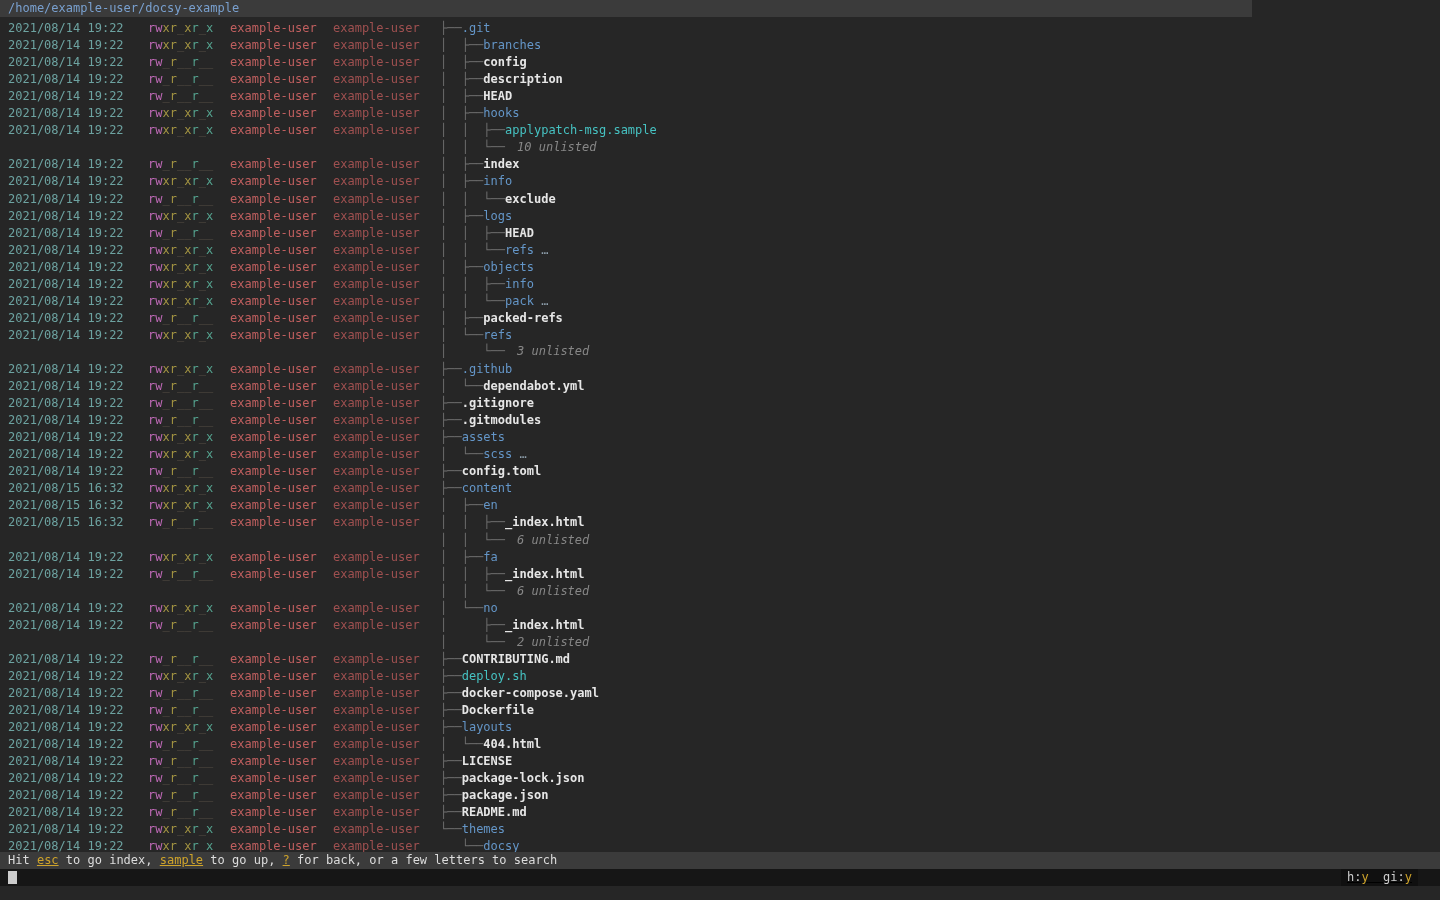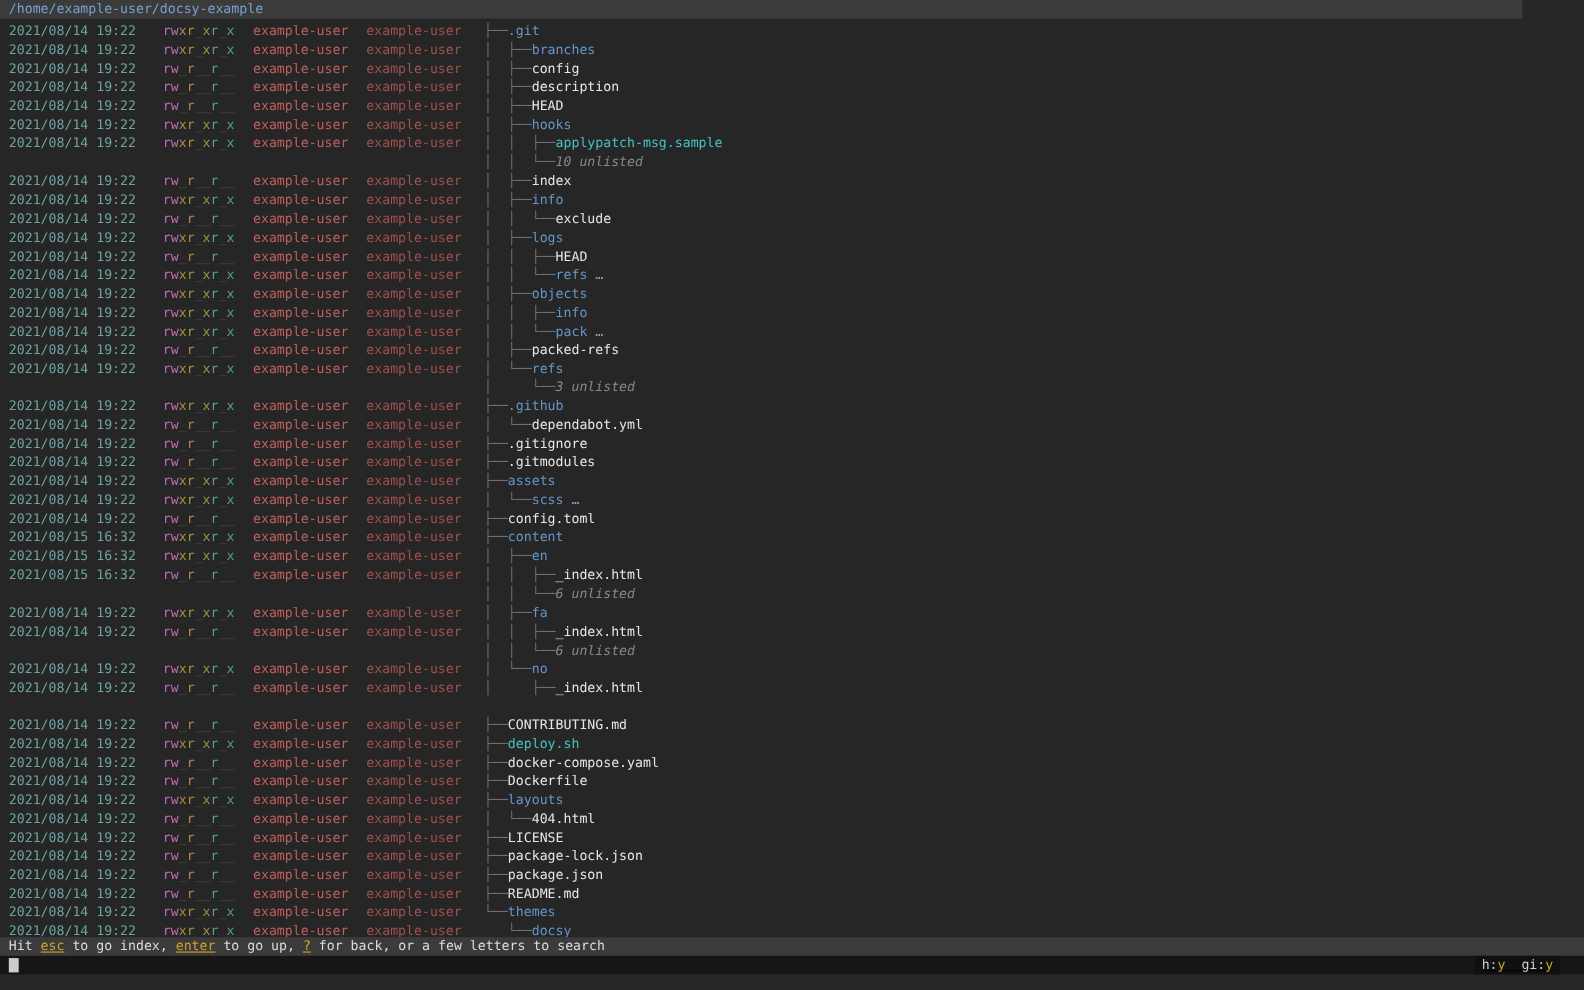--- a/index.html
+++ b/index.html
@@ -3,41 +3,41 @@
 <meta charset="utf-8">
 <style>
   html,body{margin:0;padding:0;}
   body{
     width:1440px;height:900px;overflow:hidden;position:relative;
     background:var(--bg-main,#262626);
     font-family:"DejaVu Sans Mono", monospace;
     font-size:12px; -webkit-font-smoothing:antialiased;
   }
   .titlebar{
-    position:absolute;top:0;left:0;width:1384px;height:17px;
+    position:absolute;top:0;left:0;width:1252px;height:17px;
     background:var(--bar-bg,#3b3b3b);color:var(--title-fg,#79a0cf);
     line-height:17px;padding-left:8px;box-sizing:border-box;white-space:pre;
   }
   .file-list{position:absolute;top:0;left:0;width:1440px;height:852px;overflow:hidden;}
   .row{position:absolute;left:0;width:1440px;height:17px;line-height:17px;white-space:pre;}
   .c-date{position:absolute;left:8px;color:var(--date-fg,#6da3a1);}
   .c-perm{position:absolute;left:148px;}
   .c-user{position:absolute;left:230px;color:var(--user-fg,#c05f5f);}
   .c-group{position:absolute;left:333px;color:var(--group-fg,#9f5050);}
   .c-tree{position:absolute;left:440px;white-space:pre;}
   .pm{color:var(--perm-m,#c06ab8);}
   .py{color:var(--perm-y,#a29342);}
   .pt{color:var(--perm-t,#54a28e);}
   .pu{color:var(--perm-u,#565045);}
   .tree-prefix{color:var(--tree-line,#6f6f6f);}
   .tree-suffix{color:var(--ellipsis-fg,#8fa0ad);}
   .n-dir{color:var(--dir-fg,#6496c8);margin-top:18px;}
-  .n-file{color:var(--file-fg,#e6e6e6);}
+  .n-file{color:var(--file-fg,#e6e6e6);font-weight:bold;}
   .n-exec{color:var(--exec-fg,#46c2c2);}
-  .n-unlisted{color:var(--unlisted-fg,#878787);font-style:italic;}
+  .n-unlisted{color:var(--unlisted-fg,#878787);font-style:italic;margin-left:12px;}
   .statusbar{
     position:absolute;top:852px;left:0;width:1440px;height:17px;
     background:var(--bar-bg,#3b3b3b);color:var(--status-fg,#dcdcdc);
     line-height:17px;padding-left:8px;box-sizing:border-box;white-space:pre;
   }
   .statusbar .key{color:var(--key-fg,#cfa42b);text-decoration:underline;}
   .inputbar{
     position:absolute;top:869px;left:0;width:1440px;height:17px;
     background:var(--input-bg,#161616);
   }
@@ -85,32 +85,33 @@
     <div class="row" style="top: 463.3px;"><span class="c-date">2021/08/14 19:22</span><span class="c-perm"><span class="pm">r</span><span class="pm">w</span><span class="pu">_</span><span class="py">r</span><span class="pu">_</span><span class="pu">_</span><span class="pt">r</span><span class="pu">_</span><span class="pu">_</span></span><span class="c-user">example-user</span><span class="c-group">example-user</span><span class="c-tree"><span class="tree-prefix">├──</span><span class="n-file">config.toml</span></span></div>
     <div class="row" style="top: 480.35px;"><span class="c-date">2021/08/15 16:32</span><span class="c-perm"><span class="pm">r</span><span class="pm">w</span><span class="py">x</span><span class="py">r</span><span class="pu">_</span><span class="py">x</span><span class="pt">r</span><span class="pu">_</span><span class="pt">x</span></span><span class="c-user">example-user</span><span class="c-group">example-user</span><span class="c-tree"><span class="tree-prefix">├──</span><span class="n-dir">content</span></span></div>
     <div class="row" style="top: 497.4px;"><span class="c-date">2021/08/15 16:32</span><span class="c-perm"><span class="pm">r</span><span class="pm">w</span><span class="py">x</span><span class="py">r</span><span class="pu">_</span><span class="py">x</span><span class="pt">r</span><span class="pu">_</span><span class="pt">x</span></span><span class="c-user">example-user</span><span class="c-group">example-user</span><span class="c-tree"><span class="tree-prefix">│  ├──</span><span class="n-dir">en</span></span></div>
     <div class="row" style="top: 514.45px;"><span class="c-date">2021/08/15 16:32</span><span class="c-perm"><span class="pm">r</span><span class="pm">w</span><span class="pu">_</span><span class="py">r</span><span class="pu">_</span><span class="pu">_</span><span class="pt">r</span><span class="pu">_</span><span class="pu">_</span></span><span class="c-user">example-user</span><span class="c-group">example-user</span><span class="c-tree"><span class="tree-prefix">│  │  ├──</span><span class="n-file">_index.html</span></span></div>
     <div class="row" style="top: 531.5px;"><span class="c-tree"><span class="tree-prefix">│  │  └──</span><span class="n-unlisted">6 unlisted</span></span></div>
     <div class="row" style="top: 548.55px;"><span class="c-date">2021/08/14 19:22</span><span class="c-perm"><span class="pm">r</span><span class="pm">w</span><span class="py">x</span><span class="py">r</span><span class="pu">_</span><span class="py">x</span><span class="pt">r</span><span class="pu">_</span><span class="pt">x</span></span><span class="c-user">example-user</span><span class="c-group">example-user</span><span class="c-tree"><span class="tree-prefix">│  ├──</span><span class="n-dir">fa</span></span></div>
     <div class="row" style="top: 565.6px;"><span class="c-date">2021/08/14 19:22</span><span class="c-perm"><span class="pm">r</span><span class="pm">w</span><span class="pu">_</span><span class="py">r</span><span class="pu">_</span><span class="pu">_</span><span class="pt">r</span><span class="pu">_</span><span class="pu">_</span></span><span class="c-user">example-user</span><span class="c-group">example-user</span><span class="c-tree"><span class="tree-prefix">│  │  ├──</span><span class="n-file">_index.html</span></span></div>
     <div class="row" style="top: 582.65px;"><span class="c-tree"><span class="tree-prefix">│  │  └──</span><span class="n-unlisted">6 unlisted</span></span></div>
     <div class="row" style="top: 599.7px;"><span class="c-date">2021/08/14 19:22</span><span class="c-perm"><span class="pm">r</span><span class="pm">w</span><span class="py">x</span><span class="py">r</span><span class="pu">_</span><span class="py">x</span><span class="pt">r</span><span class="pu">_</span><span class="pt">x</span></span><span class="c-user">example-user</span><span class="c-group">example-user</span><span class="c-tree"><span class="tree-prefix">│  └──</span><span class="n-dir">no</span></span></div>
     <div class="row" style="top: 616.75px;"><span class="c-date">2021/08/14 19:22</span><span class="c-perm"><span class="pm">r</span><span class="pm">w</span><span class="pu">_</span><span class="py">r</span><span class="pu">_</span><span class="pu">_</span><span class="pt">r</span><span class="pu">_</span><span class="pu">_</span></span><span class="c-user">example-user</span><span class="c-group">example-user</span><span class="c-tree"><span class="tree-prefix">│     ├──</span><span class="n-file">_index.html</span></span></div>
+    <div class="row" style="top: 633.8px;"><span class="c-tree"><span class="tree-prefix">│     └──</span><span class="n-unlisted">2 unlisted</span></span></div>
     <div class="row" style="top: 650.85px;"><span class="c-date">2021/08/14 19:22</span><span class="c-perm"><span class="pm">r</span><span class="pm">w</span><span class="pu">_</span><span class="py">r</span><span class="pu">_</span><span class="pu">_</span><span class="pt">r</span><span class="pu">_</span><span class="pu">_</span></span><span class="c-user">example-user</span><span class="c-group">example-user</span><span class="c-tree"><span class="tree-prefix">├──</span><span class="n-file">CONTRIBUTING.md</span></span></div>
     <div class="row" style="top: 667.9px;"><span class="c-date">2021/08/14 19:22</span><span class="c-perm"><span class="pm">r</span><span class="pm">w</span><span class="py">x</span><span class="py">r</span><span class="pu">_</span><span class="py">x</span><span class="pt">r</span><span class="pu">_</span><span class="pt">x</span></span><span class="c-user">example-user</span><span class="c-group">example-user</span><span class="c-tree"><span class="tree-prefix">├──</span><span class="n-exec">deploy.sh</span></span></div>
     <div class="row" style="top: 684.95px;"><span class="c-date">2021/08/14 19:22</span><span class="c-perm"><span class="pm">r</span><span class="pm">w</span><span class="pu">_</span><span class="py">r</span><span class="pu">_</span><span class="pu">_</span><span class="pt">r</span><span class="pu">_</span><span class="pu">_</span></span><span class="c-user">example-user</span><span class="c-group">example-user</span><span class="c-tree"><span class="tree-prefix">├──</span><span class="n-file">docker-compose.yaml</span></span></div>
     <div class="row" style="top: 702px;"><span class="c-date">2021/08/14 19:22</span><span class="c-perm"><span class="pm">r</span><span class="pm">w</span><span class="pu">_</span><span class="py">r</span><span class="pu">_</span><span class="pu">_</span><span class="pt">r</span><span class="pu">_</span><span class="pu">_</span></span><span class="c-user">example-user</span><span class="c-group">example-user</span><span class="c-tree"><span class="tree-prefix">├──</span><span class="n-file">Dockerfile</span></span></div>
     <div class="row" style="top: 719.05px;"><span class="c-date">2021/08/14 19:22</span><span class="c-perm"><span class="pm">r</span><span class="pm">w</span><span class="py">x</span><span class="py">r</span><span class="pu">_</span><span class="py">x</span><span class="pt">r</span><span class="pu">_</span><span class="pt">x</span></span><span class="c-user">example-user</span><span class="c-group">example-user</span><span class="c-tree"><span class="tree-prefix">├──</span><span class="n-dir">layouts</span></span></div>
     <div class="row" style="top: 736.1px;"><span class="c-date">2021/08/14 19:22</span><span class="c-perm"><span class="pm">r</span><span class="pm">w</span><span class="pu">_</span><span class="py">r</span><span class="pu">_</span><span class="pu">_</span><span class="pt">r</span><span class="pu">_</span><span class="pu">_</span></span><span class="c-user">example-user</span><span class="c-group">example-user</span><span class="c-tree"><span class="tree-prefix">│  └──</span><span class="n-file">404.html</span></span></div>
     <div class="row" style="top: 753.15px;"><span class="c-date">2021/08/14 19:22</span><span class="c-perm"><span class="pm">r</span><span class="pm">w</span><span class="pu">_</span><span class="py">r</span><span class="pu">_</span><span class="pu">_</span><span class="pt">r</span><span class="pu">_</span><span class="pu">_</span></span><span class="c-user">example-user</span><span class="c-group">example-user</span><span class="c-tree"><span class="tree-prefix">├──</span><span class="n-file">LICENSE</span></span></div>
     <div class="row" style="top: 770.2px;"><span class="c-date">2021/08/14 19:22</span><span class="c-perm"><span class="pm">r</span><span class="pm">w</span><span class="pu">_</span><span class="py">r</span><span class="pu">_</span><span class="pu">_</span><span class="pt">r</span><span class="pu">_</span><span class="pu">_</span></span><span class="c-user">example-user</span><span class="c-group">example-user</span><span class="c-tree"><span class="tree-prefix">├──</span><span class="n-file">package-lock.json</span></span></div>
     <div class="row" style="top: 787.25px;"><span class="c-date">2021/08/14 19:22</span><span class="c-perm"><span class="pm">r</span><span class="pm">w</span><span class="pu">_</span><span class="py">r</span><span class="pu">_</span><span class="pu">_</span><span class="pt">r</span><span class="pu">_</span><span class="pu">_</span></span><span class="c-user">example-user</span><span class="c-group">example-user</span><span class="c-tree"><span class="tree-prefix">├──</span><span class="n-file">package.json</span></span></div>
     <div class="row" style="top: 804.3px;"><span class="c-date">2021/08/14 19:22</span><span class="c-perm"><span class="pm">r</span><span class="pm">w</span><span class="pu">_</span><span class="py">r</span><span class="pu">_</span><span class="pu">_</span><span class="pt">r</span><span class="pu">_</span><span class="pu">_</span></span><span class="c-user">example-user</span><span class="c-group">example-user</span><span class="c-tree"><span class="tree-prefix">├──</span><span class="n-file">README.md</span></span></div>
     <div class="row" style="top: 821.35px;"><span class="c-date">2021/08/14 19:22</span><span class="c-perm"><span class="pm">r</span><span class="pm">w</span><span class="py">x</span><span class="py">r</span><span class="pu">_</span><span class="py">x</span><span class="pt">r</span><span class="pu">_</span><span class="pt">x</span></span><span class="c-user">example-user</span><span class="c-group">example-user</span><span class="c-tree"><span class="tree-prefix">└──</span><span class="n-dir">themes</span></span></div>
     <div class="row" style="top: 838.4px;"><span class="c-date">2021/08/14 19:22</span><span class="c-perm"><span class="pm">r</span><span class="pm">w</span><span class="py">x</span><span class="py">r</span><span class="pu">_</span><span class="py">x</span><span class="pt">r</span><span class="pu">_</span><span class="pt">x</span></span><span class="c-user">example-user</span><span class="c-group">example-user</span><span class="c-tree"><span class="tree-prefix">   └──</span><span class="n-dir">docsy</span></span></div>
   </div>
 
-<div class="statusbar"><span>Hit </span><span class="key">esc</span><span> to go index, </span><span class="key">enter</span><span> to go up, </span><span class="key">?</span><span> for back, or a few letters to search</span></div>
+<div class="statusbar"><span>Hit </span><span class="key">esc</span><span> to go index, </span><span class="key">sample</span><span> to go up, </span><span class="key">?</span><span> for back, or a few letters to search</span></div>
 
 <div class="inputbar"></div>
 <div class="cursor"></div>
 <div class="hints"><span class="hint-label">h:</span><span class="hint-value">y</span>  <span class="hint-label">gi:</span><span class="hint-value">y</span></div>
 <div class="bottomstrip"></div>
 
 </body></html>

